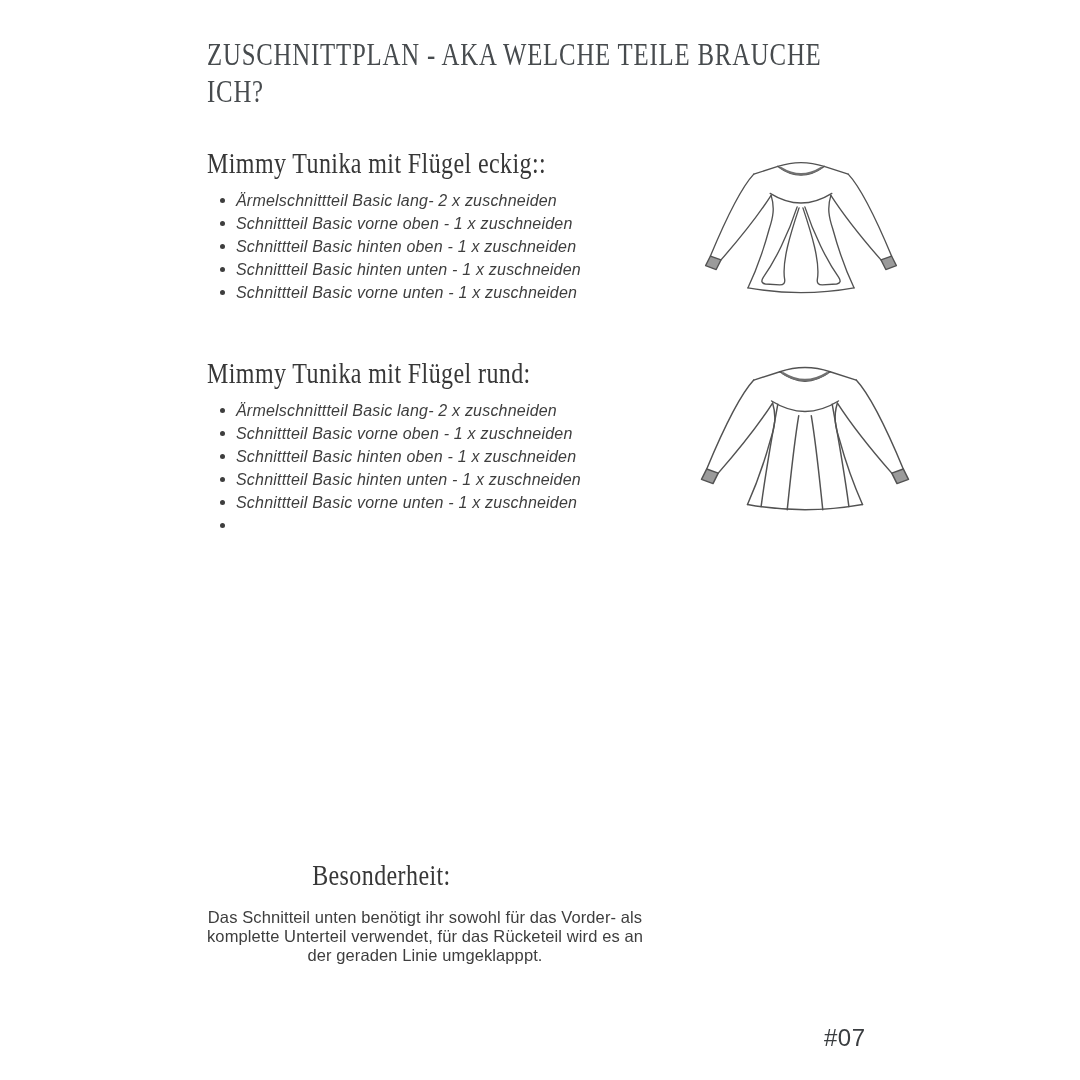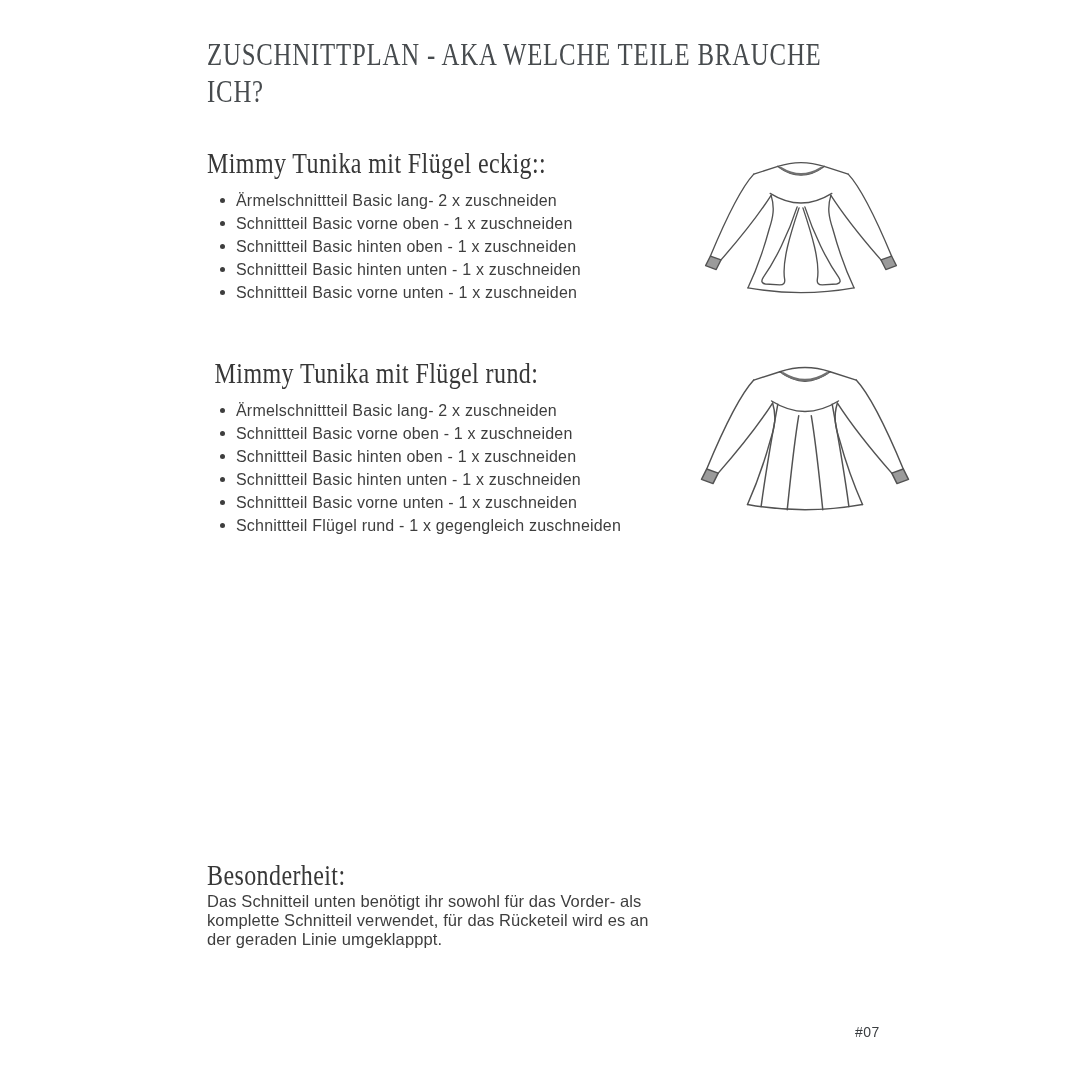--- a/index.html
+++ b/index.html
@@ -45,20 +45,21 @@
     margin: 0;
     font-size: 30px;
     line-height: 34px;
     letter-spacing: 0.5px;
     color: #373737;
   }
   .cut-list {
     margin: 9px 0 0 13px;
     padding: 0;
     list-style: none;
+    font-style: italic;
   }
   .cut-list li {
     display: flex;
     align-items: center;
     height: 23px;
     font-size: 16px;
     letter-spacing: 0.2px;
     color: #3e3e3e;
   }
   .dot {
@@ -71,32 +72,34 @@
   }
   .tunic {
     position: absolute;
   }
   .tunic1 { left: 695px; top: 151px; width: 212px; }
   .tunic2 { left: 690px; top: 355px; width: 230px; }
   .besonderheit {
     position: absolute;
     left: 207px;
     top: 858px;
+    text-align: center;
   }
   .besonderheit .para {
+    margin-top: 16px;
     font-size: 16.5px;
     line-height: 19px;
     letter-spacing: 0.1px;
     color: #3e3e3e;
   }
   .page-number {
     position: absolute;
-    left: 855px;
+    left: 824px;
     top: 1024px;
-    font-size: 14px;
+    font-size: 24px;
     letter-spacing: 0.5px;
     color: #3a3d40;
   }
 </style>
 </head>
 <body>
 
 <div class="page">
 
   <h1 class="page-title display">
@@ -148,21 +151,20 @@
       <li>
           <span class="dot"></span>
           <span>Schnittteil Basic hinten unten - 1 x zuschneiden</span>
         </li>
       <li>
           <span class="dot"></span>
           <span>Schnittteil Basic vorne unten - 1 x zuschneiden</span>
         </li>
       <li>
           <span class="dot"></span>
-          <span>Schnittteil Flügel rund - 1 x  gegengleich zuschneiden</span>
         </li>
     </ul>
   </section>
 
   <svg class="tunic tunic1" viewBox="0 0 220 170" aria-hidden="true">
     <g stroke="#525252" stroke-width="1.4" fill="none" stroke-linecap="round" stroke-linejoin="round">
       <path d="M 86,16 Q 110,8 134,16"></path>
       <path d="M 86,16 Q 110,34 134,16"></path>
       <path d="M 89,17.5 Q 110,30.5 131,17.5" stroke-width="2.4" stroke="#707070"></path>
       <path d="M 86,16 L 61,24"></path>
@@ -203,20 +205,20 @@
       <path d="M 116,58 C 121,88 124,120 127,148"></path>
       <path d="M 84,47 C 78,80 72,115 68,145"></path>
       <path d="M 136,47 C 142,80 148,115 152,145"></path>
     </g>
   </svg>
 
   <section class="besonderheit">
     <h2 class="section-heading display">Besonderheit:</h2>
     <div class="para">
       <div>Das Schnitteil unten benötigt ihr sowohl für das Vorder- als</div>
-      <div>komplette Schnitteil verwendet, für das Rücketeil wird es an</div>
+      <div>komplette Unterteil verwendet, für das Rücketeil wird es an</div>
       <div>der geraden Linie umgeklapppt.</div>
     </div>
   </section>
 
   <div class="page-number">#07</div>
 
 </div>
 
 </body></html>

